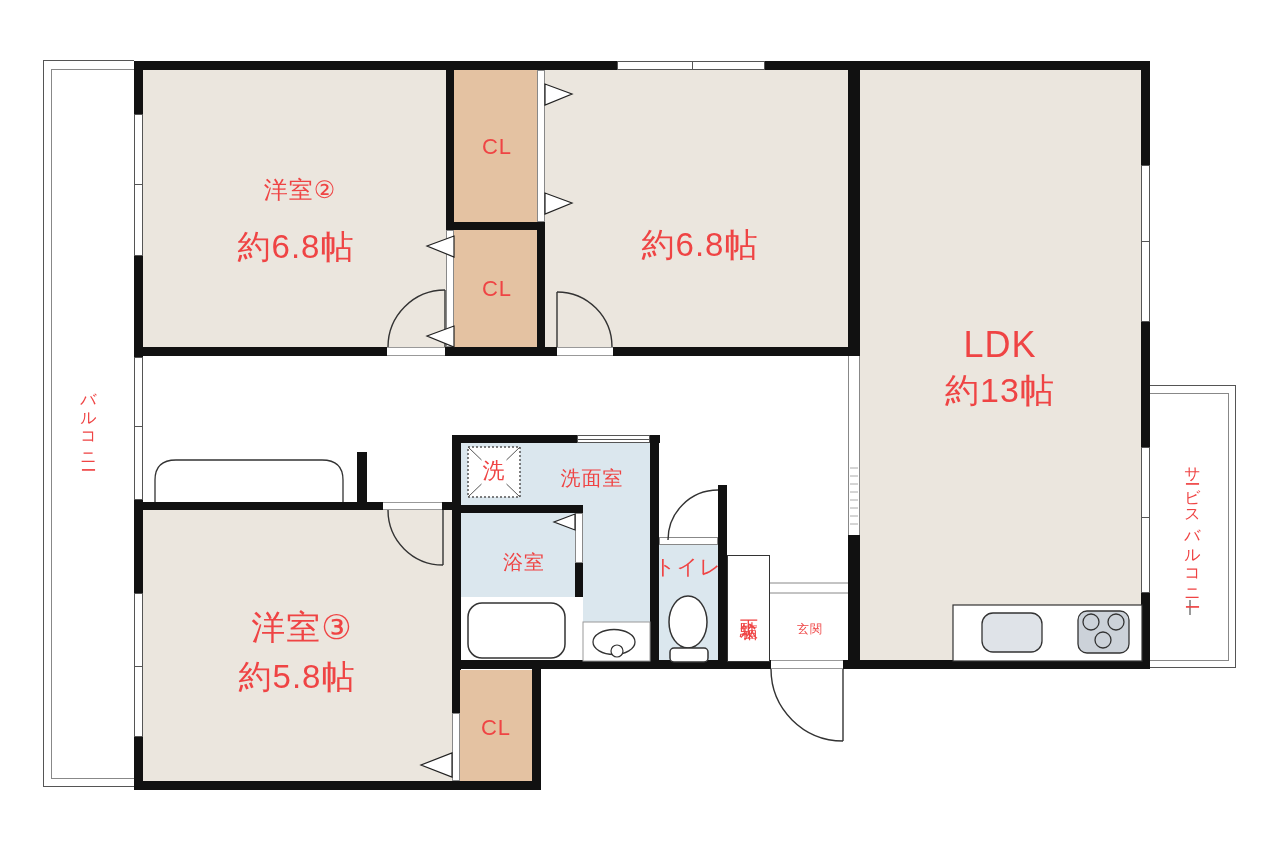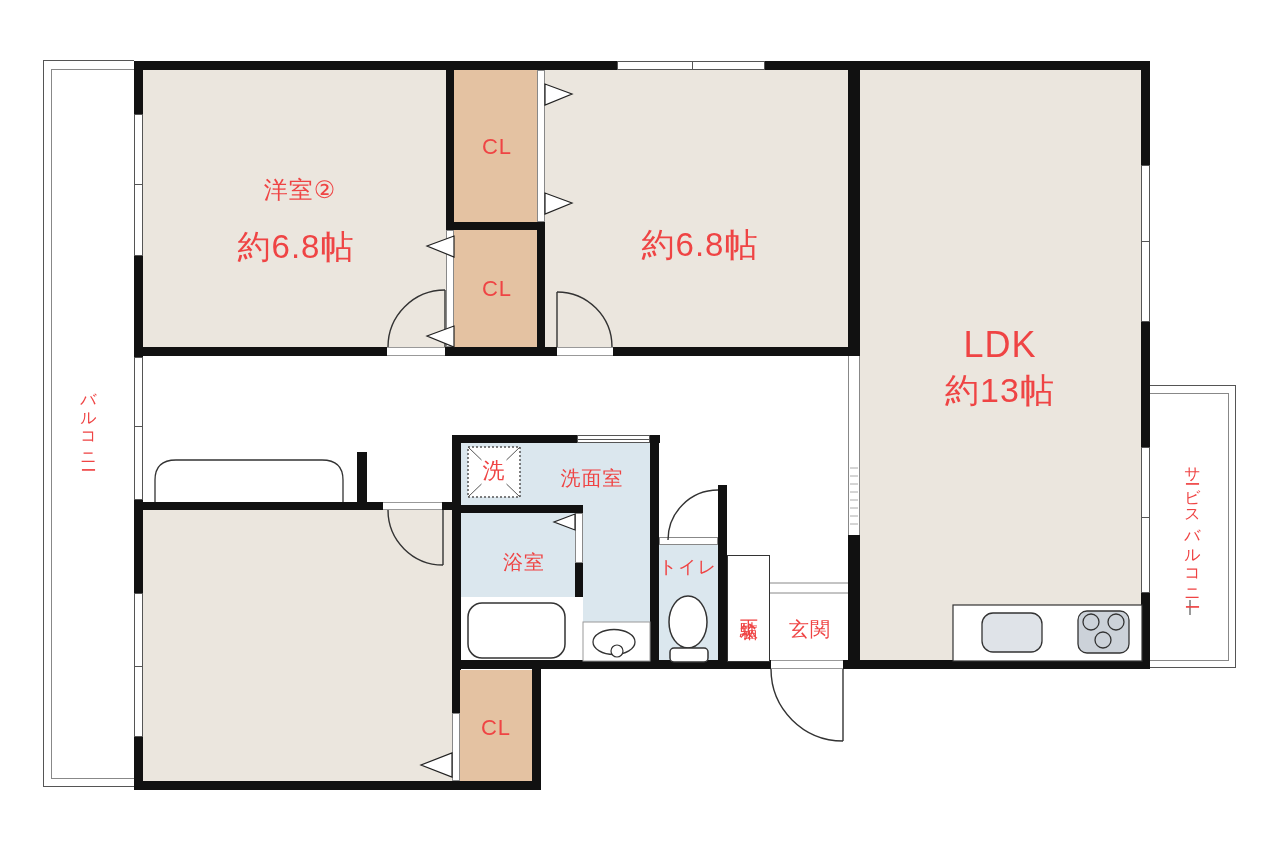--- a/index.html
+++ b/index.html
@@ -198,25 +198,27 @@
     </g>
 
     <line x1="1190" y1="600" x2="1190" y2="615" stroke="#555" stroke-width="1.2"></line>
   </svg>
 
   <div class="lbl" style="left:300px;top:190px;font-size:24px;">洋室②</div>
   <div class="lbl" style="left:296px;top:247px;font-size:33px;">約6.8帖</div>
   <div class="lbl" style="left:700px;top:245px;font-size:33px;">約6.8帖</div>
   <div class="lbl" style="left:1000px;top:345px;font-size:36px;">LDK</div>
   <div class="lbl" style="left:1000px;top:391px;font-size:34px;">約13帖</div>
+  <div class="lbl" style="left:302px;top:628px;font-size:34px;">洋室③</div>
+  <div class="lbl" style="left:297px;top:677px;font-size:33px;">約5.8帖</div>
   <div class="lbl" style="left:497px;top:147px;font-size:22px;">CL</div>
   <div class="lbl" style="left:497px;top:289px;font-size:22px;">CL</div>
   <div class="lbl" style="left:496px;top:728px;font-size:22px;">CL</div>
   <div class="lbl" style="left:592px;top:478px;font-size:20px;">洗面室</div>
   <div class="lbl" style="left:524px;top:562px;font-size:20px;">浴室</div>
-  <div class="lbl" style="left:688px;top:567px;font-size:18px;">トイレ</div>
-  <div class="lbl" style="left:810px;top:629px;font-size:20px;">玄関</div>
+  <div class="lbl" style="left:688px;top:567px;font-size:21px;">トイレ</div>
+  <div class="lbl" style="left:810px;top:629px;font-size:12px;">玄関</div>
   <div class="lbl v" style="left:749px;top:608px;font-size:18px;">下駄箱</div>
   <div class="lbl" style="left:494px;top:471px;font-size:22px;background:#fff;padding:0 1px;">洗</div>
   <div class="lbl v" style="left:88px;top:423px;font-size:16px;">バルコニー</div>
   <div class="lbl v" style="left:1192px;top:528px;font-size:16px;">サービスバルコニー</div>
 
 </div>
 
 </body></html>

